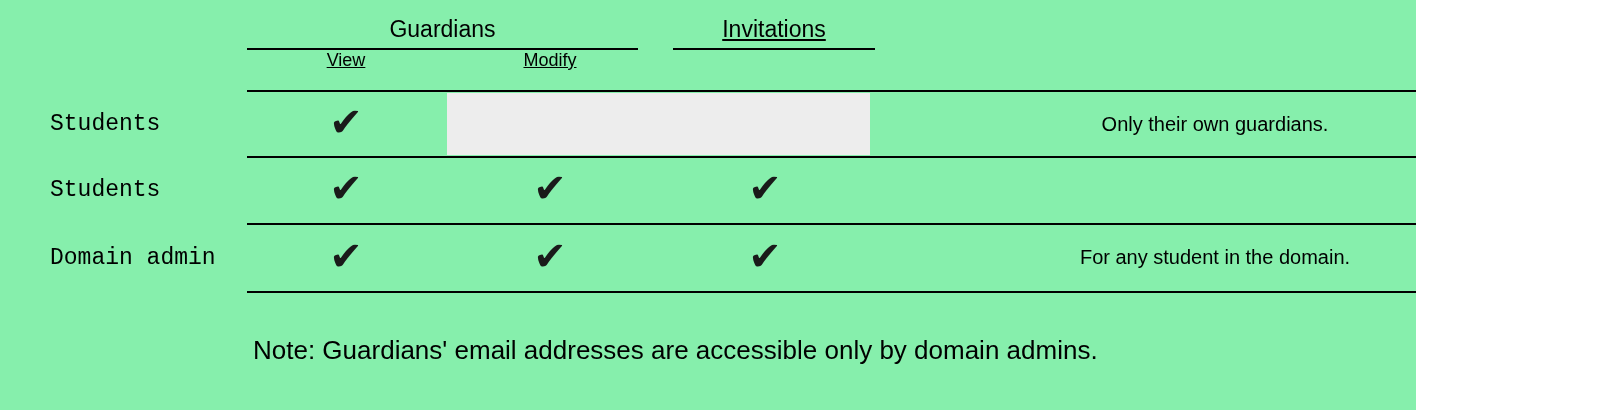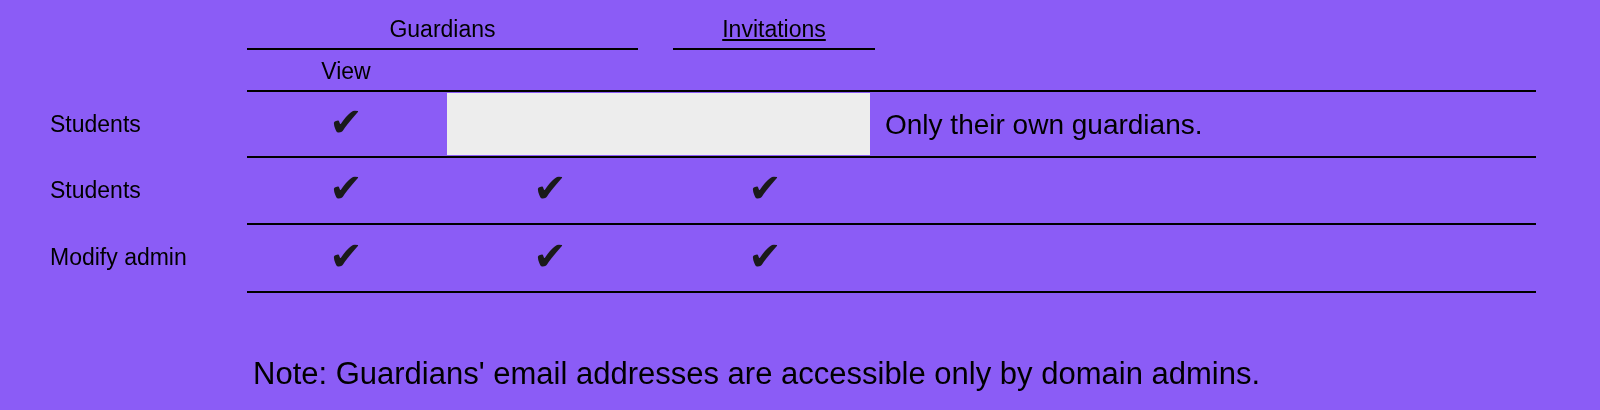--- a/index.html
+++ b/index.html
@@ -2,72 +2,75 @@
 <html><head>
 <meta charset="utf-8">
 <style>
   html, body {
     margin: 0;
     padding: 0;
     background: #ffffff;
   }
   .canvas {
     position: relative;
-    width: 1600px;
+    width: 1416px;
     height: 410px;
-    background: #8b5cf6;
+    background: #86efac;
     color: #000000;
     font-family: "Liberation Sans", sans-serif;
     overflow: hidden;
   }
   .hline {
     position: absolute;
     height: 2px;
     background: #000000;
   }
   .group-label {
     position: absolute;
     top: 16px;
     font-size: 23px;
     text-align: center;
     white-space: nowrap;
   }
   .sub-label {
     position: absolute;
-    top: 58px;
-    font-size: 23px;
+    top: 50px;
+    font-size: 18px;
     text-align: center;
     white-space: nowrap;
+    text-decoration: underline;
   }
   .row {
     position: absolute;
     left: 0;
     width: 1600px;
     display: flex;
     align-items: center;
   }
   .row-students    { top: 92px;  height: 64px; }
   .row-teachers    { top: 157px; height: 66px; }
   .row-domainadmin { top: 224px; height: 67px; }
   .cell-role {
     width: 247px;
     box-sizing: border-box;
     padding-left: 50px;
     font-size: 23px;
     flex: none;
+    font-family: Liberation Mono, monospace;
   }
   .cell-check-view     { width: 198px; flex: none; text-align: center; }
   .cell-check-modify   { width: 210px; flex: none; text-align: center; }
   .cell-check-vm       { width: 220px; flex: none; text-align: center; }
   .cell-gap            { width: 10px;  flex: none; }
   .cell-note {
     width: 660px;
     flex: none;
-    font-size: 28px;
+    font-size: 20px;
     line-height: 29px;
+    text-align: center;
   }
   .check {
     font-family: "DejaVu Sans", sans-serif;
     font-weight: bold;
     font-size: 40px;
     color: #1a1a1a;
     line-height: 1;
     display: inline-block;
     position: relative;
     top: -2px;
@@ -76,22 +79,22 @@
     position: absolute;
     left: 447px;
     top: 93px;
     width: 423px;
     height: 62px;
     background: #ededed;
   }
   .footer-note {
     position: absolute;
     left: 253px;
-    top: 356px;
-    font-size: 31px;
+    top: 335px;
+    font-size: 26px;
     white-space: nowrap;
   }
   
   .line-guardians   { left: 247px; top: 48px;  width: 391px; }
   .line-invitations { left: 673px; top: 48px;  width: 202px; }
   .line-header      { left: 247px; top: 90px;  width: 1289px; }
   .line-row1        { left: 247px; top: 156px; width: 1289px; }
   .line-row2        { left: 247px; top: 223px; width: 1289px; }
   .line-row3        { left: 247px; top: 291px; width: 1289px; }
   
@@ -106,20 +109,21 @@
 
 <div class="canvas">
 
   <div class="group-label pos-guardians">Guardians</div>
   <div class="group-label pos-invitations">Invitations</div>
 
   <div class="hline line-guardians"></div>
   <div class="hline line-invitations"></div>
 
   <div class="sub-label pos-view">View</div>
+  <div class="sub-label pos-modify">Modify</div>
 
   <div class="hline line-header"></div>
 
   <div class="disabled-area"></div>
 
   <div class="row row-students">
     <div class="cell-role">Students</div>
     <div class="cell-check-view">
       <span class="check">✔</span>
     </div>
@@ -139,29 +143,30 @@
       <span class="check">✔</span>
     </div>
     <div class="cell-check-vm">
       <span class="check">✔</span>
     </div>
     <div class="cell-gap"></div>
   </div>
   <div class="hline line-row2"></div>
 
   <div class="row row-domainadmin">
-    <div class="cell-role">Modify admin</div>
+    <div class="cell-role">Domain admin</div>
     <div class="cell-check-view">
       <span class="check">✔</span>
     </div>
     <div class="cell-check-modify">
       <span class="check">✔</span>
     </div>
     <div class="cell-check-vm">
       <span class="check">✔</span>
     </div>
     <div class="cell-gap"></div>
+    <div class="cell-note">For any student in the domain.</div>
   </div>
   <div class="hline line-row3"></div>
 
   <div class="footer-note">Note: Guardians' email addresses are accessible only by domain admins.</div>
 
 </div>
 
 </body></html>

